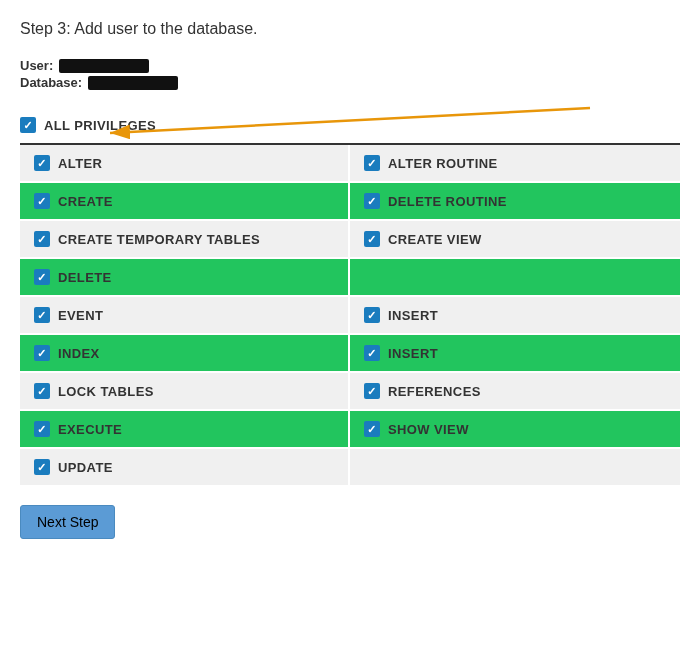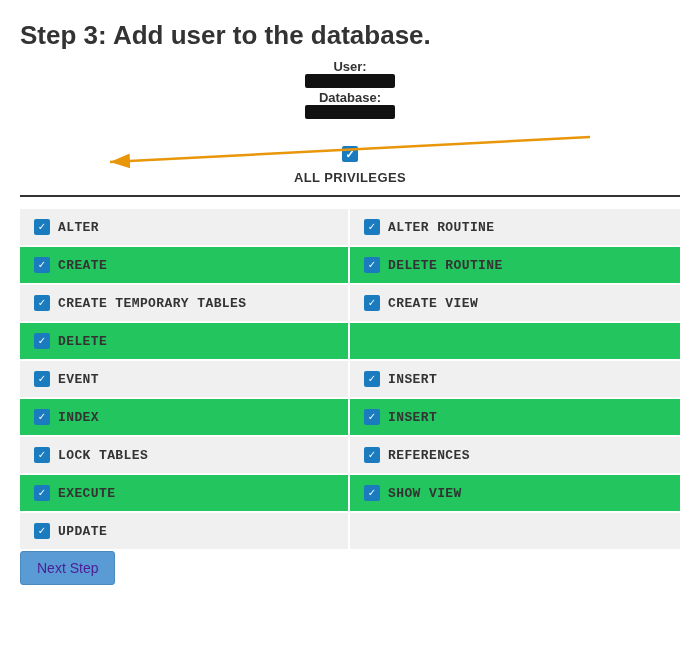--- a/index.html
+++ b/index.html
@@ -5,67 +5,65 @@
     * { box-sizing: border-box; margin: 0; padding: 0; }
     body {
       font-family: Arial, sans-serif;
       background: #fff;
       width: 700px;
       min-height: 655px;
       padding: 20px 20px 20px 20px;
       color: #333;
     }
     h1 {
-      font-size: 26px;
-      font-weight: bold;
-      margin-bottom: 8px;
+      font-size: 16px;
+      font-weight: normal;
+      margin-bottom: 20px;
     }
     .meta-line {
       font-size: 13px;
       margin-bottom: 2px;
       display: flex;
       align-items: center;
-      flex-direction: column;
+      gap: 6px;
     }
     .meta-label {
       font-weight: bold;
     }
     .redacted {
       display: inline-block;
       background: #111;
       width: 90px;
       height: 14px;
       vertical-align: middle;
       border-radius: 2px;
     }
     .all-privileges-section {
       margin-top: 12px;
       padding-bottom: 10px;
       border-bottom: 2px solid #333;
       display: flex;
       align-items: center;
       gap: 8px;
       position: relative;
-      flex-direction: column;
     }
     .all-privileges-label {
       font-size: 13px;
       font-weight: bold;
       letter-spacing: 0.03em;
     }
     
     .arrow-container {
       position: absolute;
       left: 90px;
       top: -8px;
       pointer-events: none;
     }
     .privileges-grid {
-      margin-top: 12px;
-      font-family: Liberation Mono, monospace;
+      margin-top: 0;
     }
     .privilege-row {
       display: grid;
       grid-template-columns: 1fr 1fr;
       background: #22c55e;
       border-bottom: 2px solid #fff;
     }
     .privilege-row:nth-child(odd) {
       background: #f0f0f0;
     }
@@ -93,22 +91,23 @@
       flex-shrink: 0;
     }
     .checkbox::after {
       content: '✓';
       color: #fff;
       font-size: 11px;
       font-weight: bold;
       line-height: 1;
     }
     .next-step-btn {
+      margin-top: 18px;
       background: #5b9bd5;
-      color: #4c1d95;
+      color: #000000;
       border: 1px solid #4a8abf;
       padding: 8px 16px;
       font-size: 14px;
       cursor: pointer;
       border-radius: 3px;
     }
   </style>
 </head>
 <body>
 

